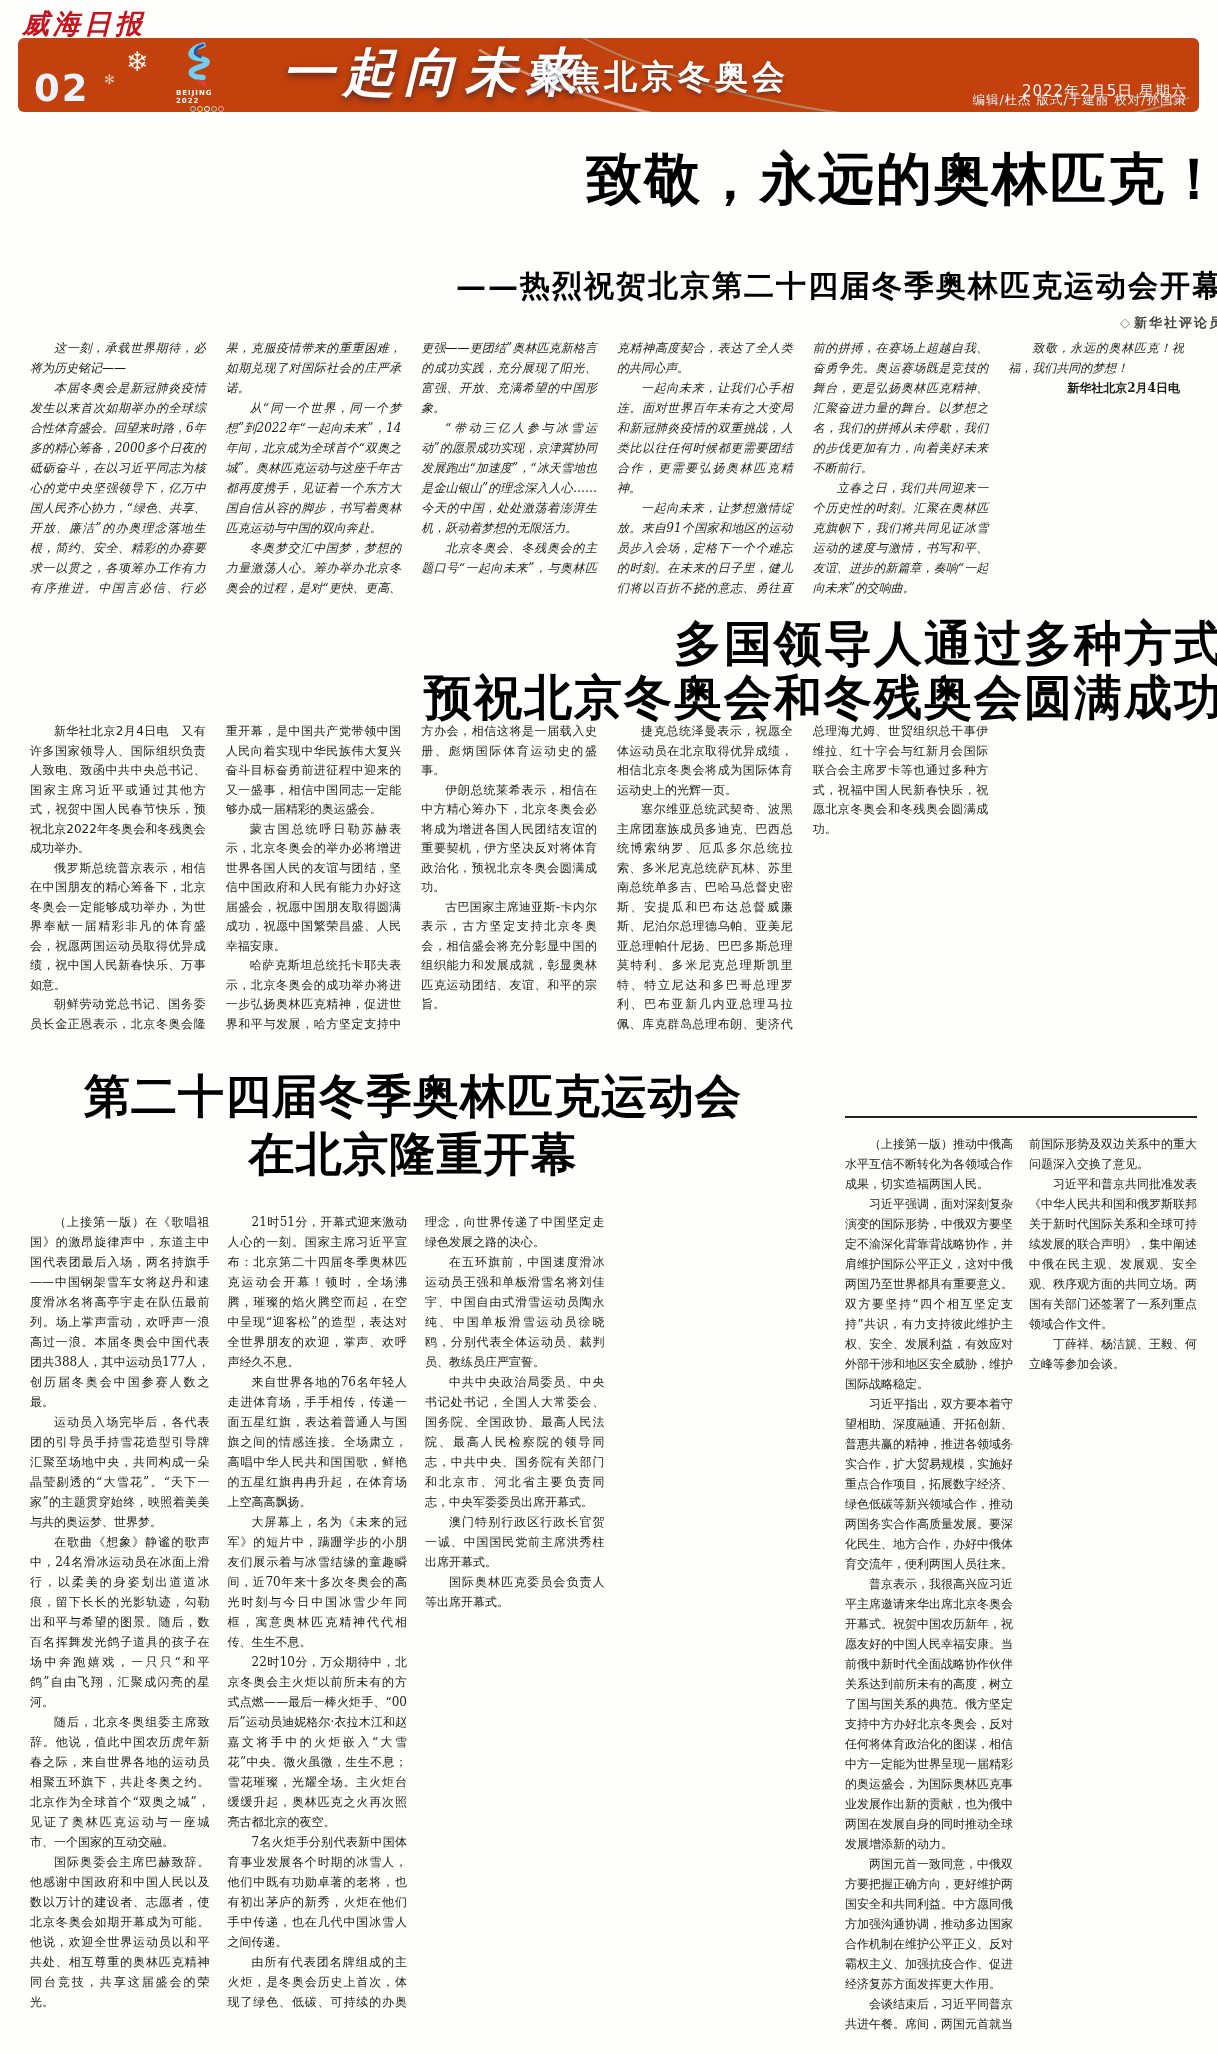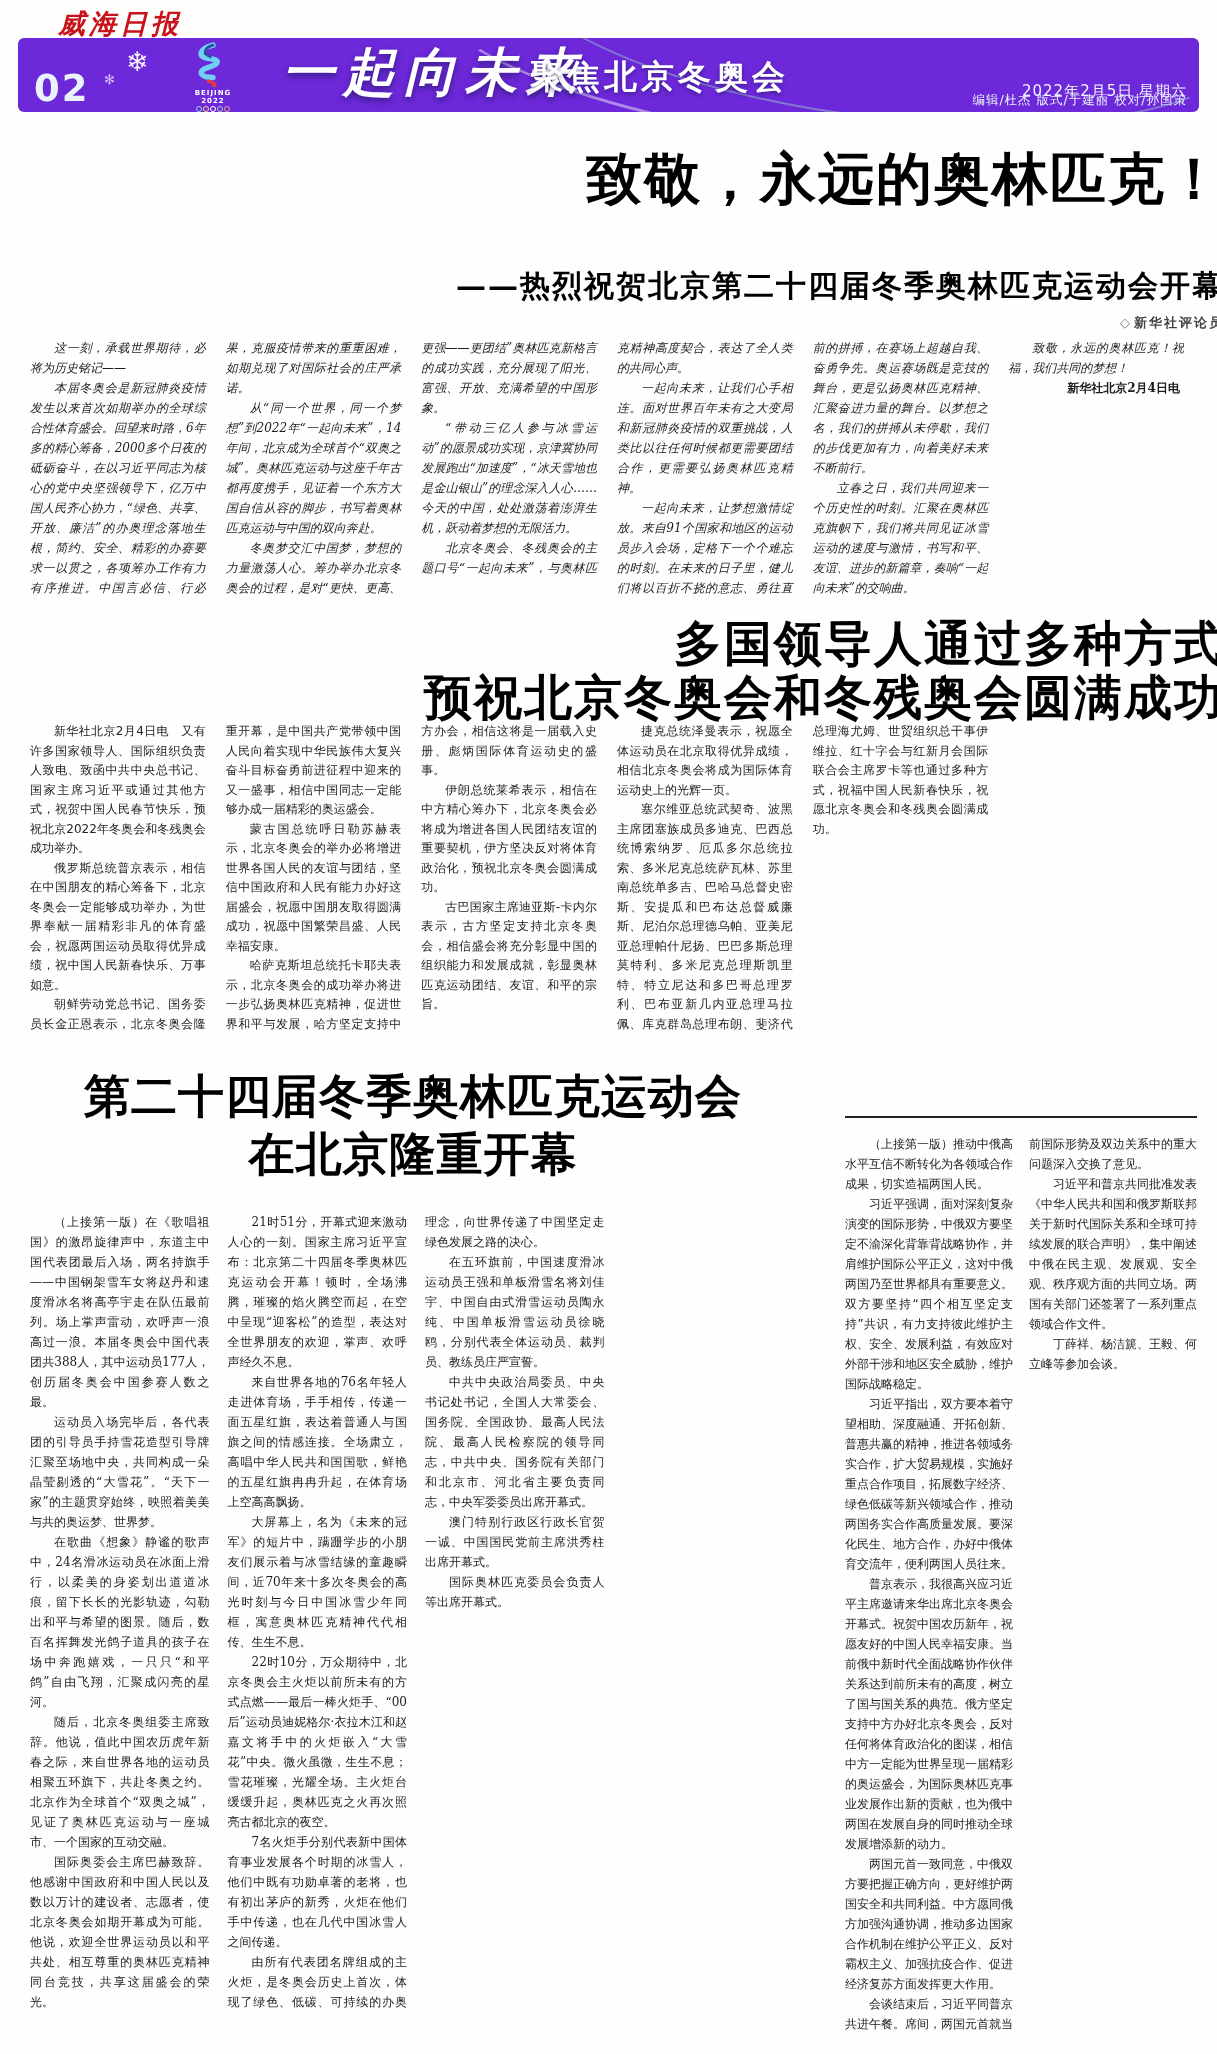--- a/index.html
+++ b/index.html
@@ -7,55 +7,55 @@
   .page {
     position:relative; width:1217px; height:2054px; margin:0 auto;
     background:#fefefc; overflow:hidden;
     font-family:"DejaVu Serif","Liberation Serif",serif;
     color:#111;
   }
   
   .masthead {
     position:absolute; left:22px; top:6px;
     font-size:27px; font-weight:bold; font-style:italic;
-    letter-spacing:4px; color:#c8131c;margin-left:36px;
+    letter-spacing:4px; color:#c8131c;
   }
   .banner {
     position:absolute; left:18px; top:38px; width:1181px; height:74px;
     border-radius:6px; overflow:hidden;
     background:
       radial-gradient(circle at 60px 52px, rgba(255,255,255,.45) 0 5px, rgba(255,255,255,0) 6px),
       radial-gradient(circle at 92px 38px, rgba(255,255,255,.35) 0 3px, rgba(255,255,255,0) 4px),
       radial-gradient(circle at 1120px 30px, rgba(255,255,255,.30) 0 5px, rgba(255,255,255,0) 6px),
       radial-gradient(circle at 1150px 52px, rgba(255,255,255,.25) 0 7px, rgba(255,255,255,0) 8px),
       radial-gradient(circle at 1085px 58px, rgba(255,255,255,.25) 0 3px, rgba(255,255,255,0) 4px),
       radial-gradient(ellipse at 0% 115%, rgba(150,215,140,.55) 0%, rgba(150,215,140,0) 55%),
       radial-gradient(ellipse at 8% -40%, rgba(200,235,250,.55) 0%, rgba(200,235,250,0) 60%),
       linear-gradient(98deg,#8fc3e0 0%, #58a0cf 16%, #2f6cb5 38%, #1d4f9e 58%, #27straight 0,#27straight 0, #2a63ae 78%, #3b79c0 100%);
-    background-color:#6d28d9;
+    background-color:#c2410c;
   }
   .banner .swoosh {
     position:absolute; right:-120px; top:-150px; width:900px; height:260px;
     border:3px solid transparent; border-bottom-color:rgba(255,255,255,.45);
     border-radius:50%; transform:rotate(5deg);
   }
   .banner .swoosh2 {
     position:absolute; right:-60px; top:-170px; width:760px; height:250px;
     border:2px solid transparent; border-bottom-color:rgba(160,220,200,.45);
     border-radius:50%; transform:rotate(7deg);
   }
   .page-num {
     position:absolute; left:16px; bottom:2px;
     font-family:"DejaVu Sans","Liberation Sans",sans-serif;
     font-size:37px; font-weight:bold; color:#eaf3fb; letter-spacing:2px;
   }
   .flake { position:absolute; color:#fff; }
   .flake.f1 { left:108px; top:8px;  font-size:27px; opacity:.95; }
   .flake.f2 { left:86px;  top:34px; font-size:13px; opacity:.7; }
-  .emblem { position:absolute; left:164px; top:3px; width:62px; text-align:center; }
+  .emblem { position:absolute; left:158px; top:3px; width:62px; }
   .emblem .b22 {
     font-family:"DejaVu Sans","Liberation Sans",sans-serif;
     font-size:7px; font-weight:bold; color:#fff; letter-spacing:1px; margin-top:-2px;
   }
   .rings { display:flex; justify-content:center; gap:1px; margin-top:1px; }
   .rings i { width:6px; height:6px; border-radius:50%; border:1px solid #fff; display:block; }
   .rings i:nth-child(1){ border-color:#9ecdf2; }
   .rings i:nth-child(2){ border-color:#f7d774; }
   .rings i:nth-child(3){ border-color:#ffffff; }
   .rings i:nth-child(4){ border-color:#9fd9a8; }

